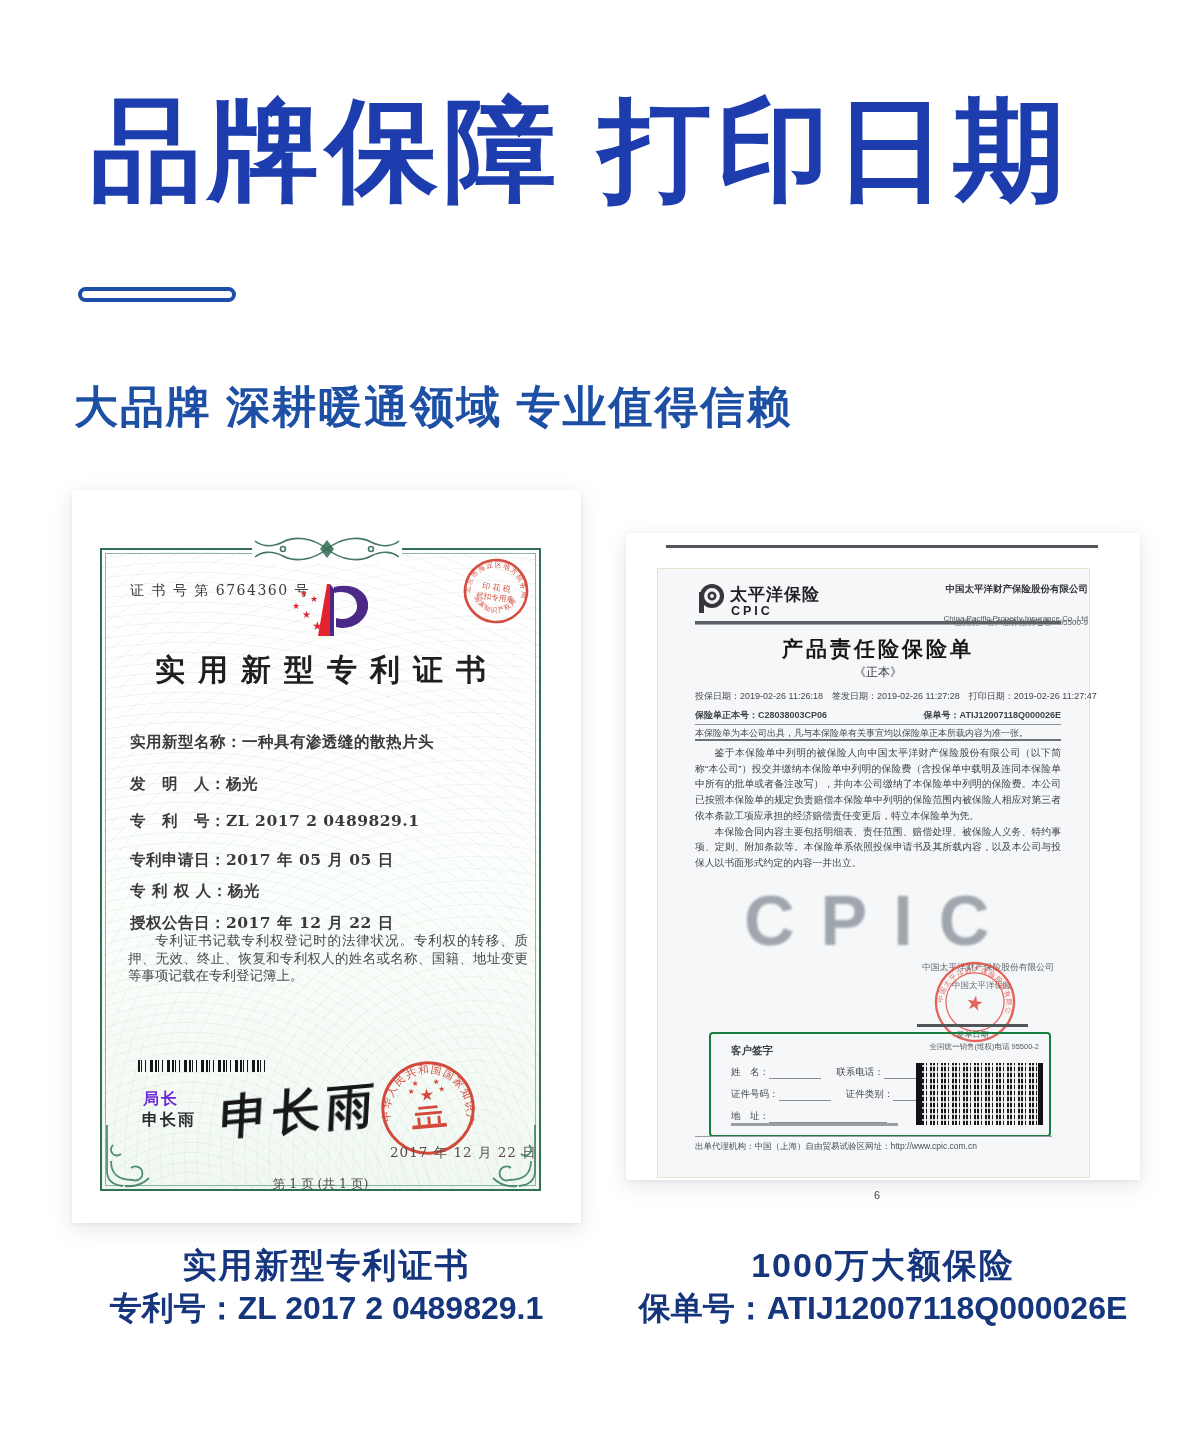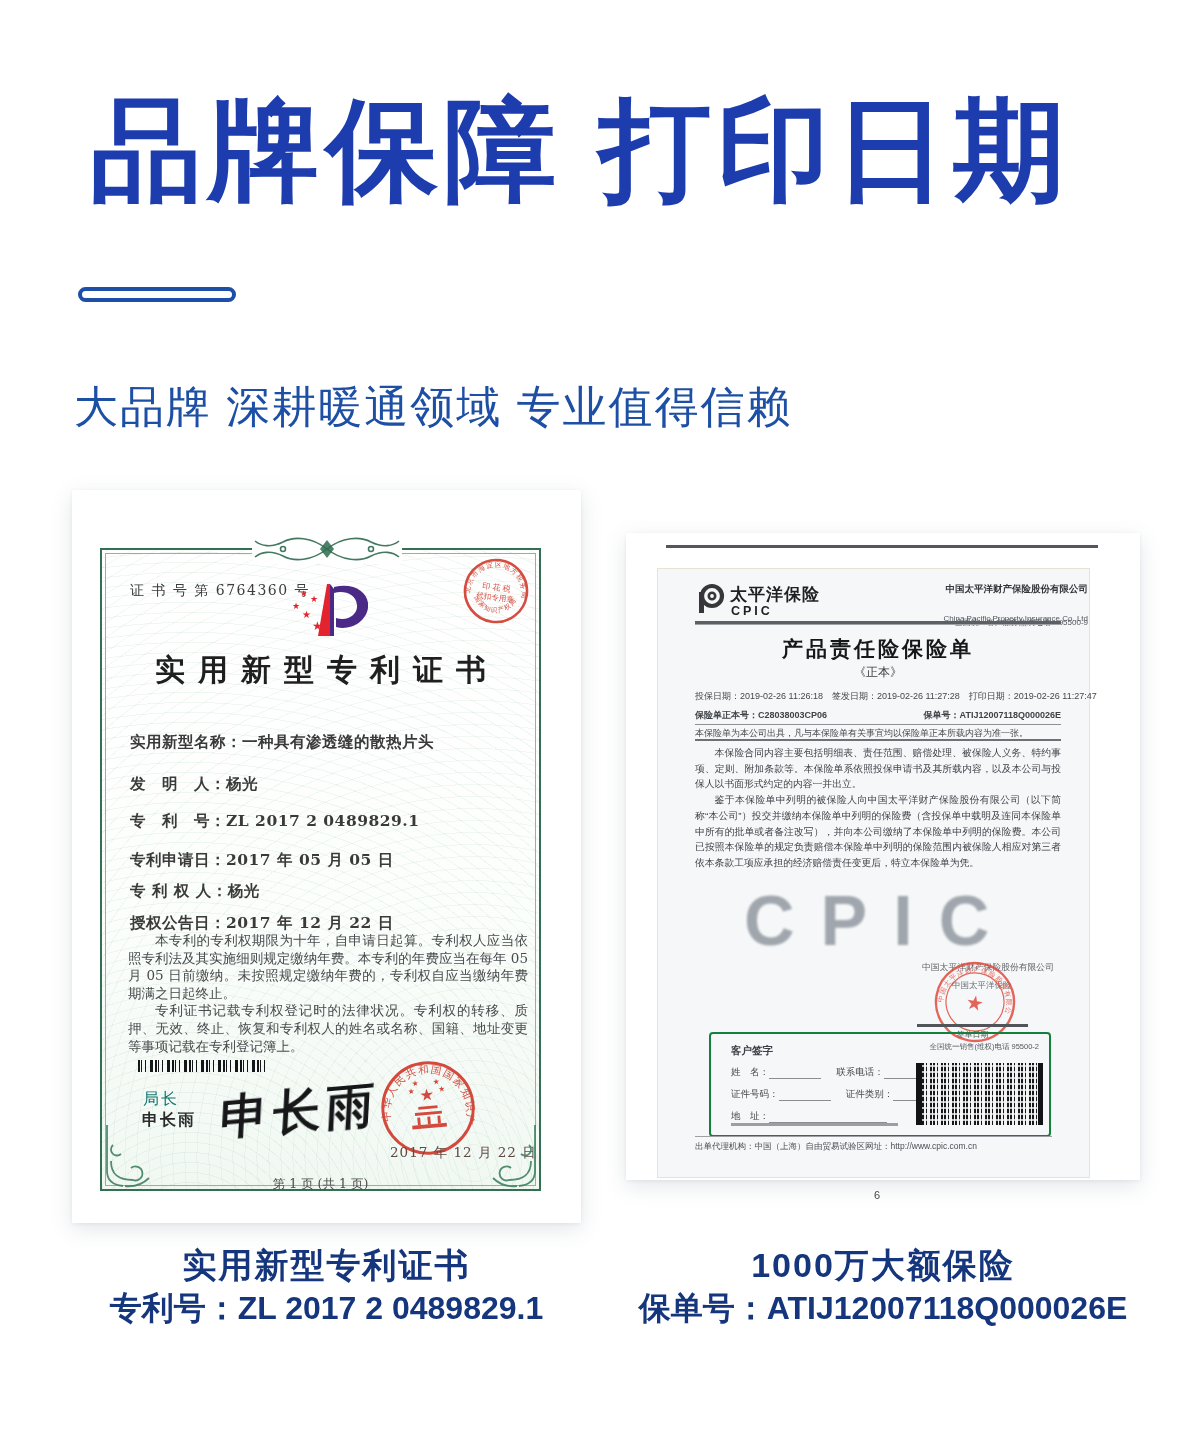--- a/index.html
+++ b/index.html
@@ -5,21 +5,21 @@
   html,body{margin:0;padding:0;background:#fff;}
   #stage{position:relative;width:1200px;height:1436px;background:#fff;overflow:hidden;
          font-family:"Liberation Sans",sans-serif;}
   .abs{position:absolute;}
 
   
   .main-title{left:90px;top:84px;font-size:112px;font-weight:800;color:#1d3cae;
               letter-spacing:6px;line-height:1.2;white-space:nowrap;}
   .divider-pill{left:78px;top:287px;width:150px;height:7px;border:4px solid #1d4ea8;
                 border-radius:12px;background:#fff;}
-  .sub-title{left:74px;top:378px;font-size:44px;font-weight:400;color:#1d4fa4;
+  .sub-title{left:74px;top:378px;font-size:44px;font-weight:700;color:#1d4fa4;
              letter-spacing:2px;white-space:nowrap;}
 
   
   .page{background:#fff;box-shadow:0 6px 20px rgba(70,90,110,.15),0 1px 4px rgba(0,0,0,.06);}
   #patent-page{left:72px;top:490px;width:509px;height:733px;}
   #policy-page{left:626px;top:533px;width:514px;height:647px;}
 
   
   .cert-frame{left:28px;top:58px;right:40px;bottom:32px;border:2px solid #336f53;
       background:
@@ -37,21 +37,21 @@
               letter-spacing:13px;color:#1f1f1f;font-family:"DejaVu Serif",serif;white-space:nowrap;
               text-indent:13px;}
   .cert-field{left:58px;font-size:15.5px;color:#3a3a3a;font-family:"DejaVu Serif",serif;
               letter-spacing:.5px;white-space:nowrap;font-weight:bold;}
   .cert-paras{left:56px;width:400px;top:442px;font-size:13.5px;line-height:17.6px;color:#474b4d;
               font-family:"DejaVu Serif",serif;text-align:justify;}
   .cert-paras p{margin:0;text-indent:2em;}
   .barcode1d{left:66px;top:570px;width:131px;height:12px;
       background:repeating-linear-gradient(90deg,#15161a 0 2px,transparent 2px 3px,#15161a 3px 4px,
       transparent 4px 7px,#15161a 7px 8px,transparent 8px 12px,#15161a 12px 15px,transparent 15px 17px);}
-  .director-label{left:71px;top:599px;font-size:16px;font-weight:400;color:#0f766e;letter-spacing:2px;}
+  .director-label{left:71px;top:599px;font-size:16px;font-weight:700;color:#6d28d9;letter-spacing:2px;}
   .director-name{left:70px;top:620px;font-size:16px;font-weight:700;color:#2b2b2b;letter-spacing:2px;}
   .signature{left:148px;top:590px;font-size:48px;font-weight:700;color:#17171a;
              font-family:"DejaVu Serif",serif;transform:rotate(-5deg) skewX(-8deg);
              letter-spacing:5px;filter:blur(.3px);}
   .cnipa-seal{left:306px;top:568px;width:100px;height:100px;}
   .seal-date{left:318px;top:654px;font-size:13.5px;color:#5d4a41;font-family:"DejaVu Serif",serif;
              letter-spacing:1px;}
   .page-info{left:28px;right:40px;top:686px;text-align:center;font-size:12.5px;color:#4a4a4a;
              font-family:"DejaVu Serif",serif;}
   .corner-fl{width:48px;height:66px;}
@@ -178,21 +178,20 @@
     <div class="abs cert-title">实用新型专利证书</div>
 
     <div class="abs cert-field" style="top:242px">实用新型名称：一种具有渗透缝的散热片头</div>
     <div class="abs cert-field" style="top:284px">发　明　人：杨光</div>
     <div class="abs cert-field" style="top:321px">专　利　号：ZL 2017 2 0489829.1</div>
     <div class="abs cert-field" style="top:360px">专利申请日：2017 年 05 月 05 日</div>
     <div class="abs cert-field" style="top:391px">专 利 权 人：杨光</div>
     <div class="abs cert-field" style="top:423px">授权公告日：2017 年 12 月 22 日</div>
 
     <div class="abs cert-paras">
-      <p>本专利的专利权期限为十年，自申请日起算。专利权人应当依照专利法及其实施细则规定缴纳年费。本专利的年费应当在每年 05 月 05 日前缴纳。未按照规定缴纳年费的，专利权自应当缴纳年费期满之日起终止。</p>
       <p>专利证书记载专利权登记时的法律状况。专利权的转移、质押、无效、终止、恢复和专利权人的姓名或名称、国籍、地址变更等事项记载在专利登记簿上。</p>
     </div>
 
     <div class="abs barcode1d"></div>
     <div class="abs director-label">局长</div>
     <div class="abs director-name">申长雨</div>
     <div class="abs signature">申长雨</div>
 
     <div class="abs cnipa-seal">
       <svg width="100" height="100" viewBox="0 0 104 104">
@@ -274,22 +273,22 @@
     <div class="abs pol-meta1">投保日期：2019-02-26 11:26:18　签发日期：2019-02-26 11:27:28　打印日期：2019-02-26 11:27:47</div>
     <div class="abs pol-meta2">
       <span>保险单正本号：C28038003CP06</span>
       <span>保单号：ATIJ12007118Q000026E</span>
     </div>
     <div class="abs pol-line1"></div>
     <div class="abs pol-notice">本保险单为本公司出具，凡与本保险单有关事宜均以保险单正本所载内容为准一张。</div>
     <div class="abs pol-line2"></div>
 
     <div class="abs pol-paras">
+      <p>鉴于本保险单中列明的被保险人向中国太平洋财产保险股份有限公司（以下简称“本公司”）投交并缴纳本保险单中列明的保险费（含投保单中载明及连同本保险单中所有的批单或者备注改写），并向本公司缴纳了本保险单中列明的保险费。本公司已按照本保险单的规定负责赔偿本保险单中列明的保险范围内被保险人相应对第三者依本条款工项应承担的经济赔偿责任变更后，特立本保险单为凭。</p>
       <p>本保险合同内容主要包括明细表、责任范围、赔偿处理、被保险人义务、特约事项、定则、附加条款等。本保险单系依照投保申请书及其所载内容，以及本公司与投保人以书面形式约定的内容一并出立。</p>
-      <p>鉴于本保险单中列明的被保险人向中国太平洋财产保险股份有限公司（以下简称“本公司”）投交并缴纳本保险单中列明的保险费（含投保单中载明及连同本保险单中所有的批单或者备注改写），并向本公司缴纳了本保险单中列明的保险费。本公司已按照本保险单的规定负责赔偿本保险单中列明的保险范围内被保险人相应对第三者依本条款工项应承担的经济赔偿责任变更后，特立本保险单为凭。</p>
     </div>
 
     <div class="abs watermark">CPIC</div>
     <div class="abs seal-co1">中国太平洋财产保险股份有限公司</div>
     <div class="abs seal-co2">中国太平洋保险</div>
 
     <div class="abs cpic-seal">
       <svg width="84" height="84" viewBox="0 0 84 84">
         <g transform="rotate(10 42 42)" opacity=".82">
           <circle cx="42" cy="42" r="39" fill="none" stroke="#e04437" stroke-width="2.4"></circle>

